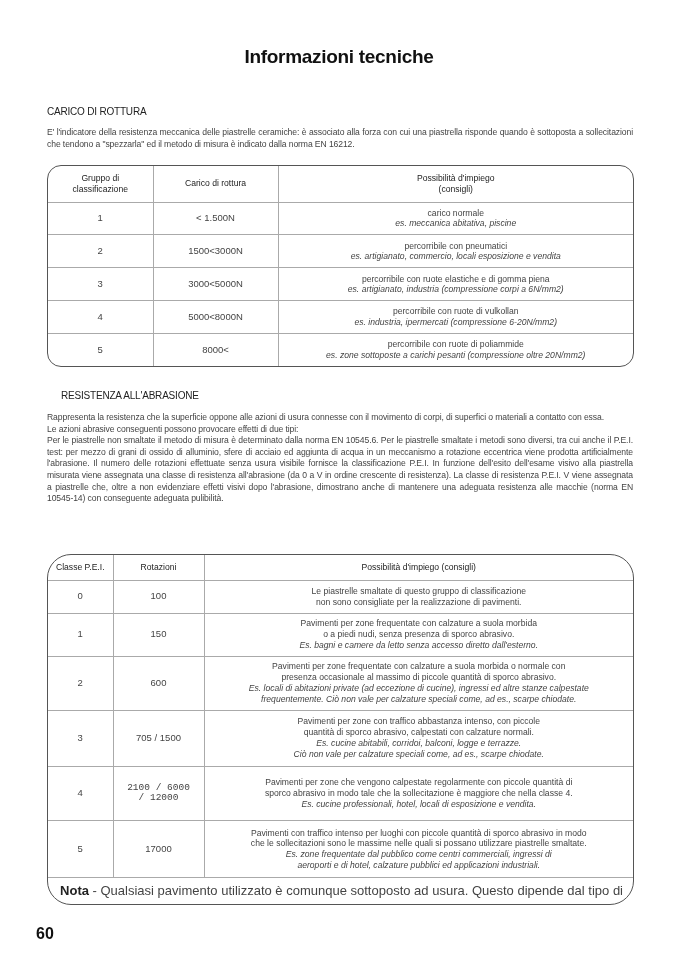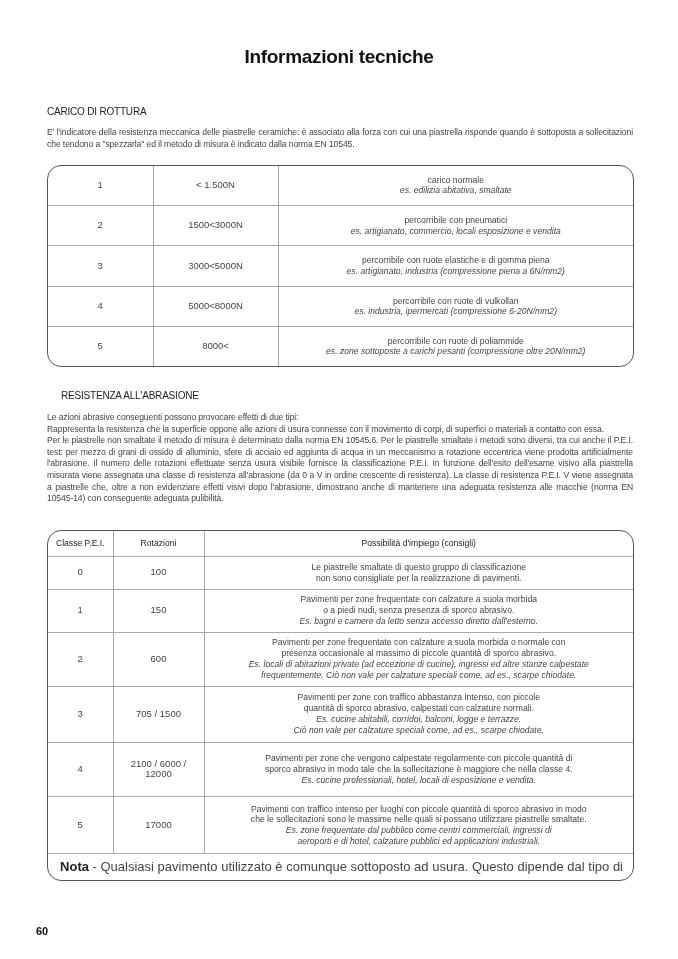--- a/index.html
+++ b/index.html
@@ -36,68 +36,79 @@
     font-size: 8.6px; line-height: 10.8px; color: #444; padding: 0 4px;
   }
   .tbl th { color: #222; }
   .tbl td:last-child, .tbl th:last-child { border-right: none; }
   .tbl tr:last-child td { border-bottom: none; }
   .tbl td.num { font-size: 9.5px; }
   .tbl .it { font-style: italic; display: block; }
   .tbl .norm { display: block; }
 
   #table1 { left: 47px; top: 165px; width: 585px; height: 200px; }
-  #table2 { left: 47px; top: 530px; width: 585px; height: 349px; }
+  #table2 { left: 47px; top: 554px; width: 585px; height: 349px; border-radius: 24px; }
   #table2 td.nota { text-align: right; padding: 3px 10px; font-size: 13px; line-height: 19px; }
   #table2 td.nota b { color: #222; }
 
   .page-num {
-    position: absolute; left: 20px; top: 925px; font-size: 11px; font-weight: bold; color: #111; padding-left: 16px;
+    position: absolute; left: 20px; top: 925px; font-size: 16px; font-weight: bold; color: #111; padding-left: 16px;
   }
 </style>
 </head>
 <body>
 
 <div class="title">Informazioni tecniche</div>
 
 <div class="section-heading" style="top:106px;">CARICO DI ROTTURA</div>
 <div class="para" style="top:127px;">
-  <p>E' l'indicatore della resistenza meccanica delle piastrelle ceramiche: è associato alla forza con cui una piastrella risponde quando è sottoposta a sollecitazioni che tendono a "spezzarla" ed il metodo di misura è indicato dalla norma EN 10545.</p>
+  <p>E' l'indicatore della resistenza meccanica delle piastrelle ceramiche: è associato alla forza con cui una piastrella risponde quando è sottoposta a sollecitazioni che tendono a "spezzarla" ed il metodo di misura è indicato dalla norma EN 16212.</p>
 </div>
 
 <div class="tbl" id="table1">
   <table>
     <colgroup>
         <col style="width:105px">
         <col style="width:125px">
         <col>
       </colgroup>
     <tbody>
+        <tr style="height:36px">
+      <th>
+        <span class="norm">Gruppo di</span>
+        <span class="norm">classificazione</span>
+      </th>
+      <th>Carico di rottura</th>
+      <th>
+        <span class="norm">Possibilità d'impiego</span>
+        <span class="norm">(consigli)</span>
+      </th>
+    </tr>
     <tr>
       <td class="num">1</td>
       <td class="num">&lt; 1.500N</td>
       <td>
             <span class="norm">carico normale</span>
-            <span class="it">es. edilizia abitativa, smaltate</span>
+            <span class="it">es. meccanica abitativa, piscine</span>
           </td>
     </tr>
     <tr>
       <td class="num">2</td>
       <td class="num">1500&lt;3000N</td>
       <td>
             <span class="norm">percorribile con pneumatici</span>
             <span class="it">es. artigianato, commercio, locali esposizione e vendita</span>
           </td>
     </tr>
     <tr>
       <td class="num">3</td>
       <td class="num">3000&lt;5000N</td>
       <td>
             <span class="norm">percorribile con ruote elastiche e di gomma piena</span>
-            <span class="it">es. artigianato, industria (compressione piena a 6N/mm2)</span>
+            <span class="it">es. artigianato, industria (compressione corpi a 6N/mm2)</span>
           </td>
     </tr>
     <tr>
       <td class="num">4</td>
       <td class="num">5000&lt;8000N</td>
       <td>
             <span class="norm">percorribile con ruote di vulkollan</span>
             <span class="it">es. industria, ipermercati (compressione 6-20N/mm2)</span>
           </td>
     </tr>
@@ -108,22 +119,22 @@
             <span class="norm">percorribile con ruote di poliammide</span>
             <span class="it">es. zone sottoposte a carichi pesanti (compressione oltre 20N/mm2)</span>
           </td>
     </tr>
   </tbody>
     </table>
 </div>
 
 <div class="section-heading" style="top:390px;margin-left:14px;">RESISTENZA ALL'ABRASIONE</div>
 <div class="para" style="top:412px;">
+  <p>Rappresenta la resistenza che la superficie oppone alle azioni di usura connesse con il movimento di corpi, di superfici o materiali a contatto con essa.</p>
   <p>Le azioni abrasive conseguenti possono provocare effetti di due tipi:</p>
-  <p>Rappresenta la resistenza che la superficie oppone alle azioni di usura connesse con il movimento di corpi, di superfici o materiali a contatto con essa.</p>
   <p>Per le piastrelle non smaltate il metodo di misura è determinato dalla norma EN 10545.6. Per le piastrelle smaltate i metodi sono diversi, tra cui anche il P.E.I. test: per mezzo di grani di ossido di alluminio, sfere di acciaio ed aggiunta di acqua in un meccanismo a rotazione eccentrica viene prodotta artificialmente l'abrasione. Il numero delle rotazioni effettuate senza usura visibile fornisce la classificazione P.E.I. In funzione dell'esito dell'esame visivo alla piastrella misurata viene assegnata una classe di resistenza all'abrasione (da 0 a V in ordine crescente di resistenza). La classe di resistenza P.E.I. V viene assegnata a piastrelle che, oltre a non evidenziare effetti visivi dopo l'abrasione, dimostrano anche di mantenere una adeguata resistenza alle macchie (norma EN  10545-14) con conseguente adeguata pulibilità.</p>
 </div>
 
 <div class="tbl" id="table2">
   <table>
     <colgroup>
         <col style="width:65px">
         <col style="width:91px">
         <col>
       </colgroup>
@@ -165,21 +176,21 @@
       <td class="num">705 / 1500</td>
       <td>
         <span class="norm">Pavimenti per zone con traffico abbastanza intenso, con piccole</span>
         <span class="norm">quantità di sporco abrasivo, calpestati con calzature normali.</span>
         <span class="it">Es. cucine abitabili, corridoi, balconi, logge e terrazze.</span>
         <span class="it">Ciò non vale per calzature speciali come, ad es., scarpe chiodate.</span>
       </td>
     </tr>
     <tr style="height:42px">
       <td class="num">4</td>
-      <td class="num" style="padding:16px 12px;">2100 / 6000 / 12000</td>
+      <td class="num" style="padding:16px 12px;font-family:Liberation Mono, monospace;">2100 / 6000 / 12000</td>
       <td>
         <span class="norm">Pavimenti per zone che vengono calpestate regolarmente con piccole quantità di</span>
         <span class="norm">sporco abrasivo in modo tale che la sollecitazione è maggiore che nella classe 4.</span>
         <span class="it">Es. cucine professionali, hotel, locali di esposizione e vendita.</span>
       </td>
     </tr>
     <tr style="height:57px">
       <td class="num">5</td>
       <td class="num">17000</td>
       <td>

